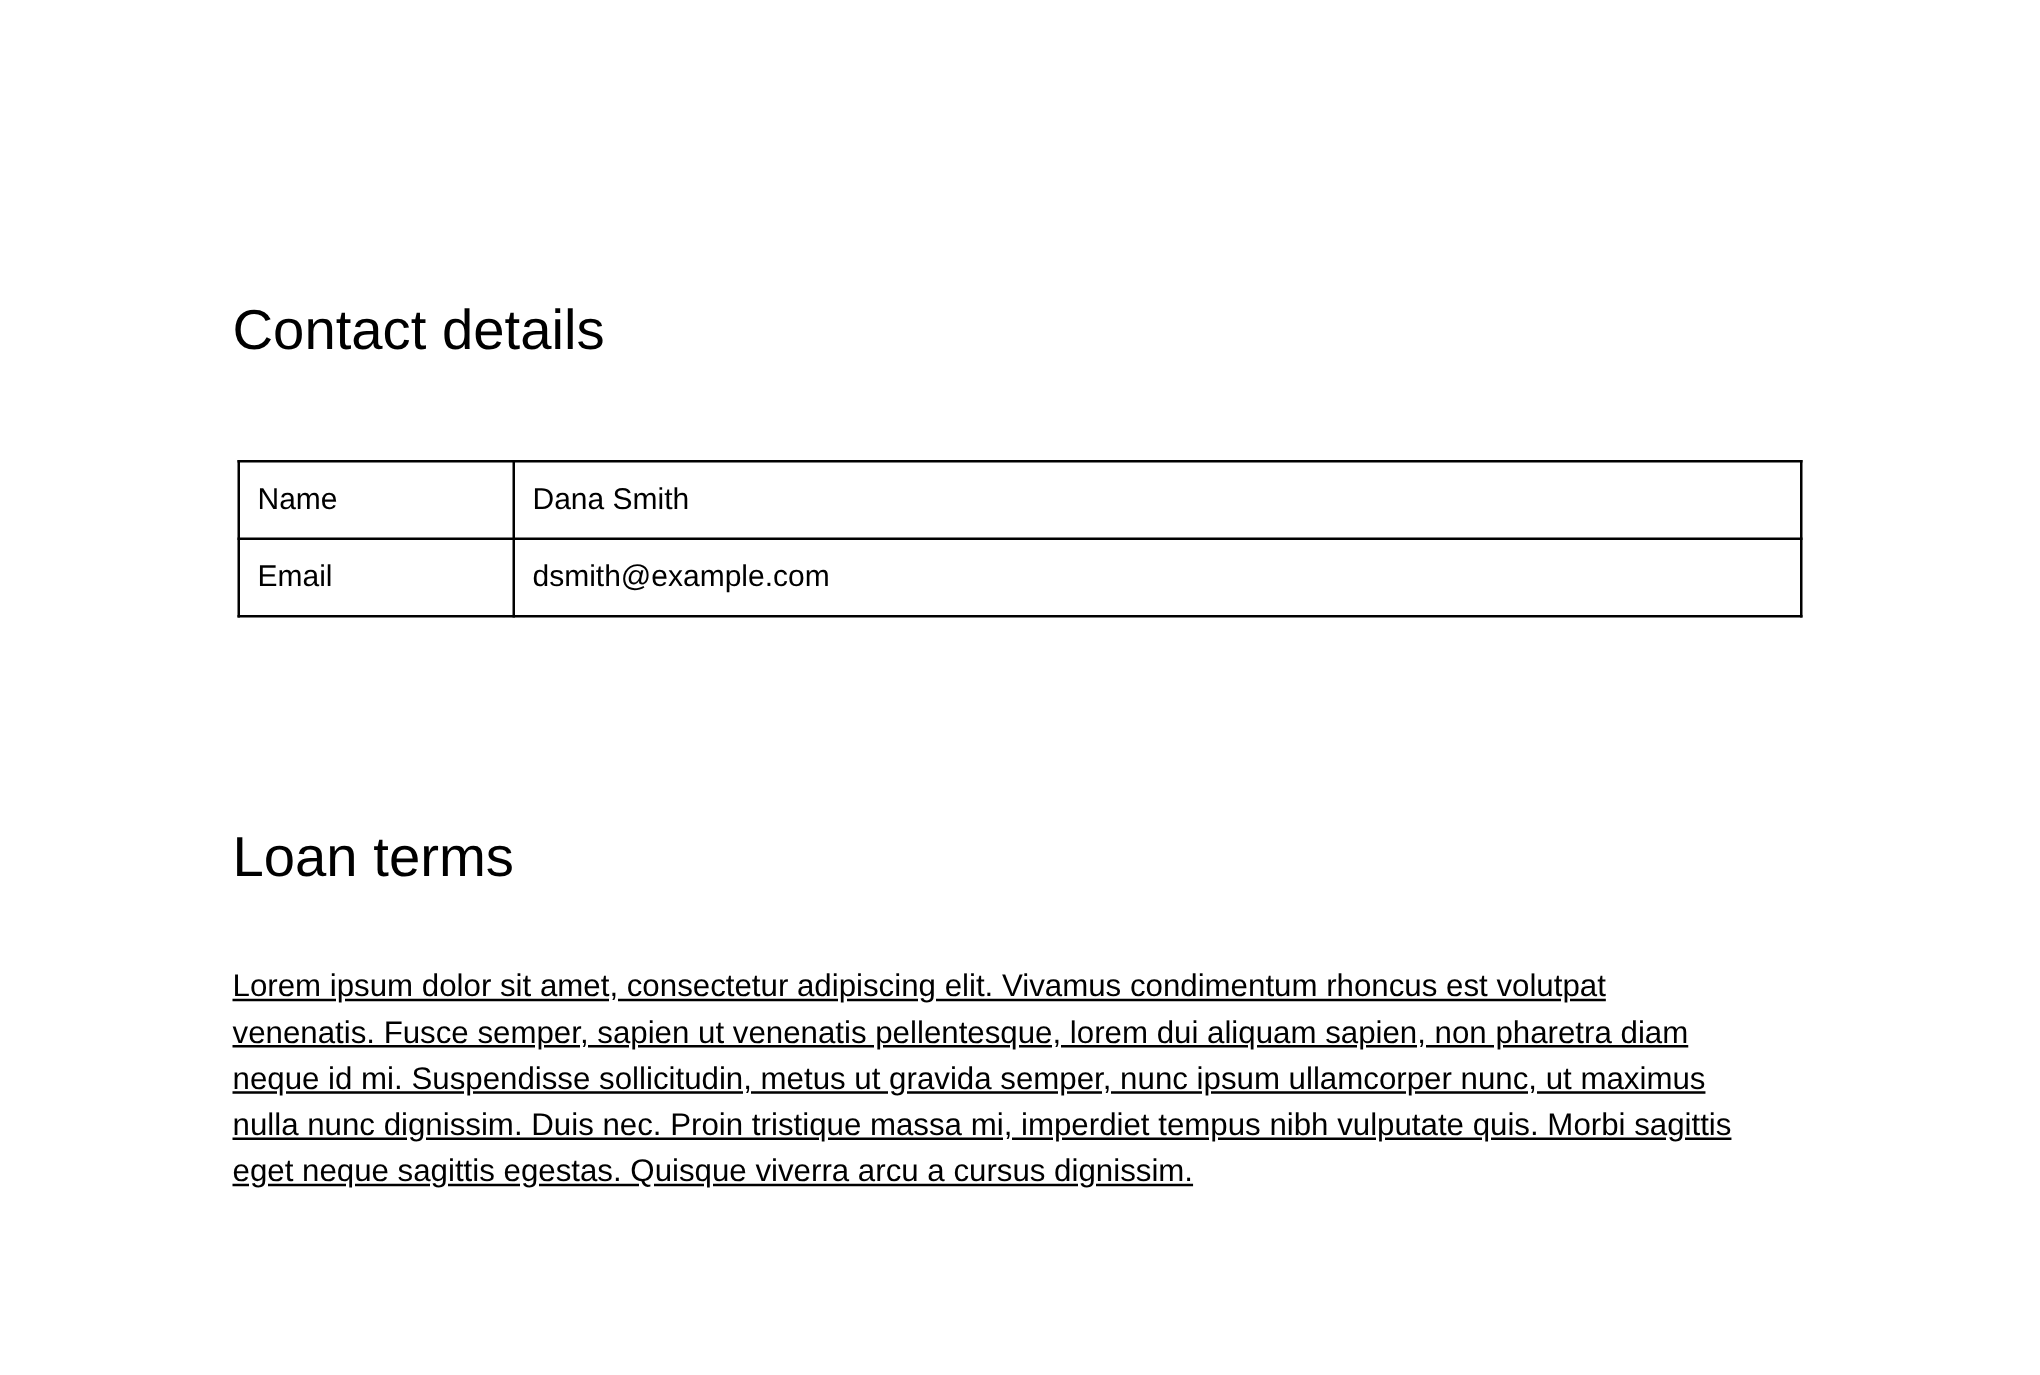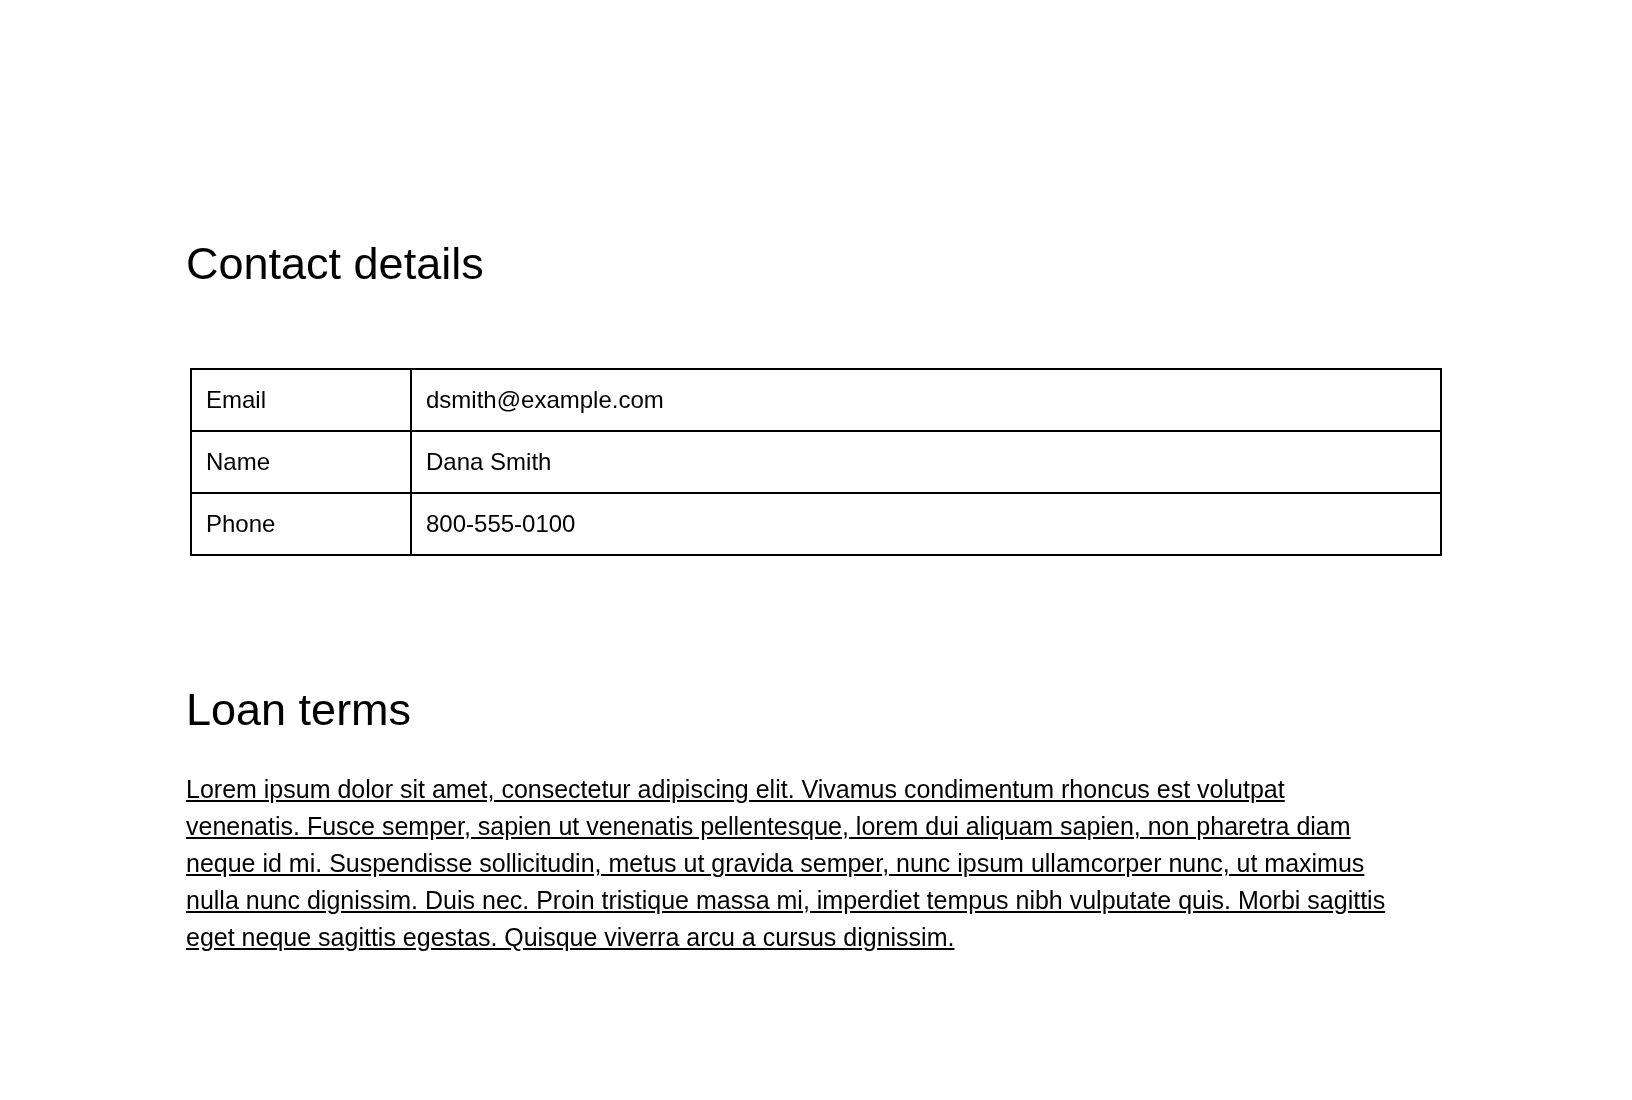--- a/index.html
+++ b/index.html
@@ -20,21 +20,21 @@
     position: absolute;
     left: 186px;
     margin: 0;
     font-size: 45px;
     font-weight: 400;
     line-height: 1.15;
     color: #000000;
     white-space: nowrap;
   }
   #contact-heading { top: 238px; }
-  #loan-heading    { top: 684px; }
+  #loan-heading    { top: 660px; }
 
   table.contact-table {
     position: absolute;
     left: 190px;
     top: 368px;
     width: 1252px;
     border-collapse: collapse;
     table-layout: fixed;
   }
   table.contact-table td {
@@ -63,30 +63,26 @@
 </head>
 <body>
 
 <div class="page">
 
   <h1 id="contact-heading" class="doc-heading">Contact details</h1>
 
   <table class="contact-table">
     <tbody>
       <tr>
-        <td class="label-cell">Email</td>
-        <td class="value-cell">dsmith@example.com</td>
-      </tr>
-      <tr>
         <td class="label-cell">Name</td>
         <td class="value-cell">Dana Smith</td>
       </tr>
       <tr>
-        <td class="label-cell">Phone</td>
-        <td class="value-cell">800-555-0100</td>
+        <td class="label-cell">Email</td>
+        <td class="value-cell">dsmith@example.com</td>
       </tr>
     </tbody>
   </table>
 
   <h1 id="loan-heading" class="doc-heading">Loan terms</h1>
 
   <p class="body-paragraph">Lorem ipsum dolor sit amet, consectetur adipiscing elit. Vivamus condimentum rhoncus est volutpat venenatis. Fusce semper, sapien ut venenatis pellentesque, lorem dui aliquam sapien, non pharetra diam neque id mi. Suspendisse sollicitudin, metus ut gravida semper, nunc ipsum ullamcorper nunc, ut maximus nulla nunc dignissim. Duis nec. Proin tristique massa mi, imperdiet tempus nibh vulputate quis. Morbi sagittis eget neque sagittis egestas. Quisque viverra arcu a cursus dignissim.</p>
 
 </div>
 

